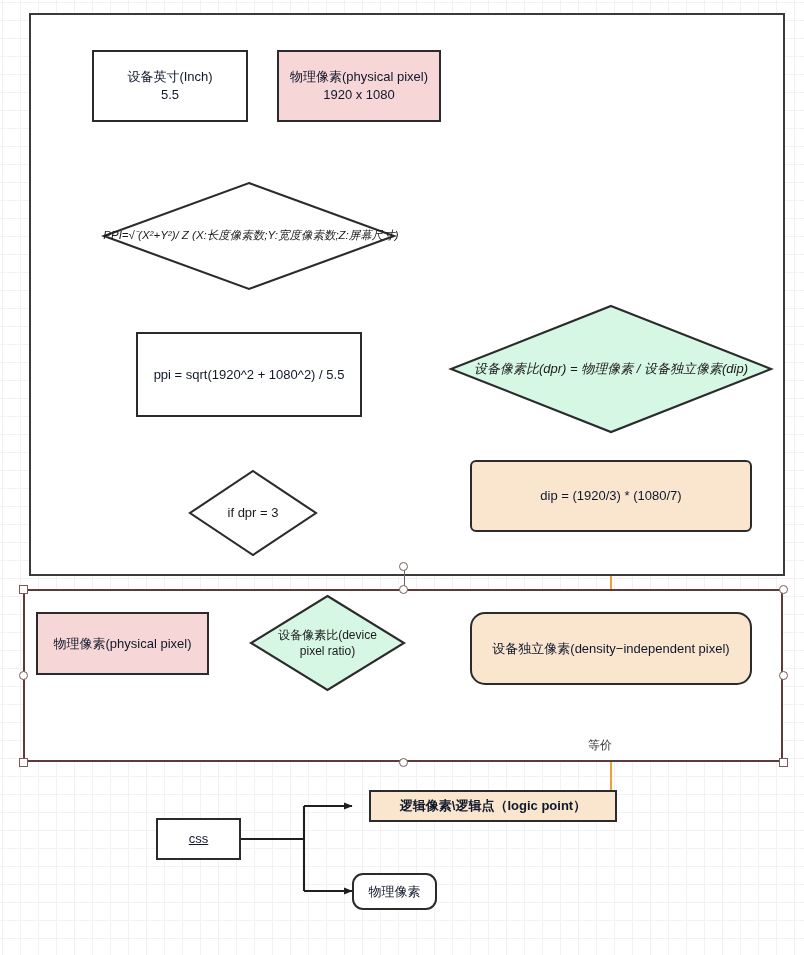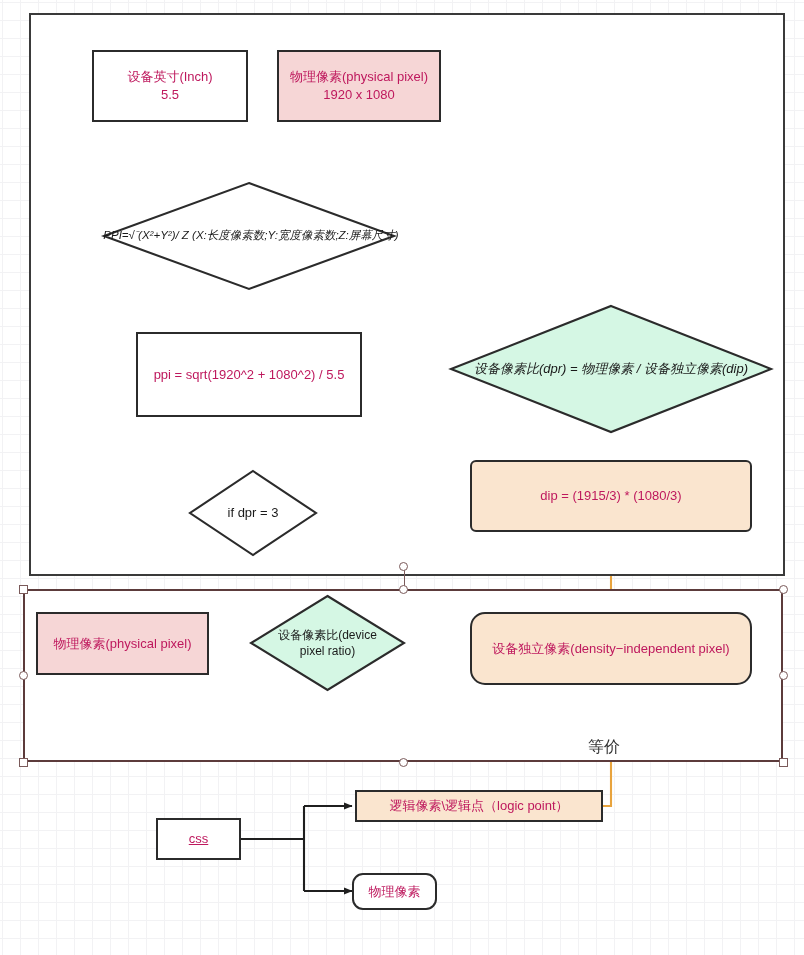--- a/index.html
+++ b/index.html
@@ -37,21 +37,21 @@
   }
 
   
   .node {
     position: absolute;
     box-sizing: border-box;
     display: flex;
     align-items: center;
     justify-content: center;
     text-align: center;
-    color: #be185d;
+    color: #0f172a;
     line-height: 1.35;
     z-index: 5;
   }
   .rect {
     border: 2px solid #2b2b2b;
     background: #ffffff;
   }
   .rect.rounded { border-radius: 6px; }
   .rect .label { padding: 0 6px; }
 
@@ -106,21 +106,21 @@
     z-index: 39;
   }
 
   
   .t13 { font-size: 13px; }
   .t12 { font-size: 12px; }
   .t115 { font-size: 11.5px; }
 
   .edge-label {
     position: absolute;
-    font-size: 16px;
+    font-size: 12px;
     color: #333;
     z-index: 30;
     background: transparent;
   }
 </style>
 </head>
 <body>
 
 <div id="grid-bg"></div>
 
@@ -207,21 +207,21 @@
 </div>
 
 <div class="diamond-wrap" style="left:450px; top:305px; width:322px; height:128px;font-style:italic;">
   <svg width="322" height="128" viewBox="0 0 322 128">
     <polygon points="161,1 321,64 161,127 1,64" fill="#d5f7e4" stroke="#2b2b2b" stroke-width="2.1"></polygon>
   </svg>
   <div class="label t13" style="width:330px; left:-4px;">设备像素比(dpr) = 物理像素 / 设备独立像素(dip)</div>
 </div>
 
 <div class="node rect rounded t13" style="left:470px; top:460px; width:282px; height:72px; background:#fae5cf;">
-  <div class="label">dip = (1915/3) * (1080/3)</div>
+  <div class="label">dip = (1920/3) * (1080/7)</div>
 </div>
 
 <div class="node rect t13" style="left:36px; top:612px; width:173px; height:63px; background:#f6d6d6;">
   <div class="label">物理像素(physical pixel)</div>
 </div>
 
 <div class="diamond-wrap" style="left:250px; top:595px; width:155px; height:96px;">
   <svg width="155" height="96" viewBox="0 0 155 96">
     <polygon points="77.5,1 154,48 77.5,95 1,48" fill="#d5f7e4" stroke="#2b2b2b" stroke-width="2.1"></polygon>
   </svg>
@@ -234,21 +234,21 @@
 </div>
 
 <div class="node rect t13" style="left:470px; top:612px; width:282px; height:73px; background:#fae5cf;border-radius:15px;">
   <div class="label">设备独立像素(density−independent pixel)</div>
 </div>
 
 <div class="node rect t13" style="left:156px; top:818px; width:85px; height:42px;text-decoration:underline;">
   <div class="label">css</div>
 </div>
 
-<div class="node rect t13" style="left:355px; top:790px; width:248px; height:32px; background:#fae5cf;">
+<div class="node rect t13" style="left:369px; top:790px; width:248px; height:32px; background:#fae5cf;font-weight:bold;">
   <div class="label">逻辑像素\逻辑点（logic point）</div>
 </div>
 
 <div class="node rect t13" style="left:352px; top:873px; width:85px; height:37px;border-radius:11px;">
   <div class="label">物理像素</div>
 </div>
 
 <div class="edge-label" style="left:588px; top:737px;">等价</div>
 
 <div class="handle-stem" style="left:403.5px; top:570px; height:19px;"></div>

